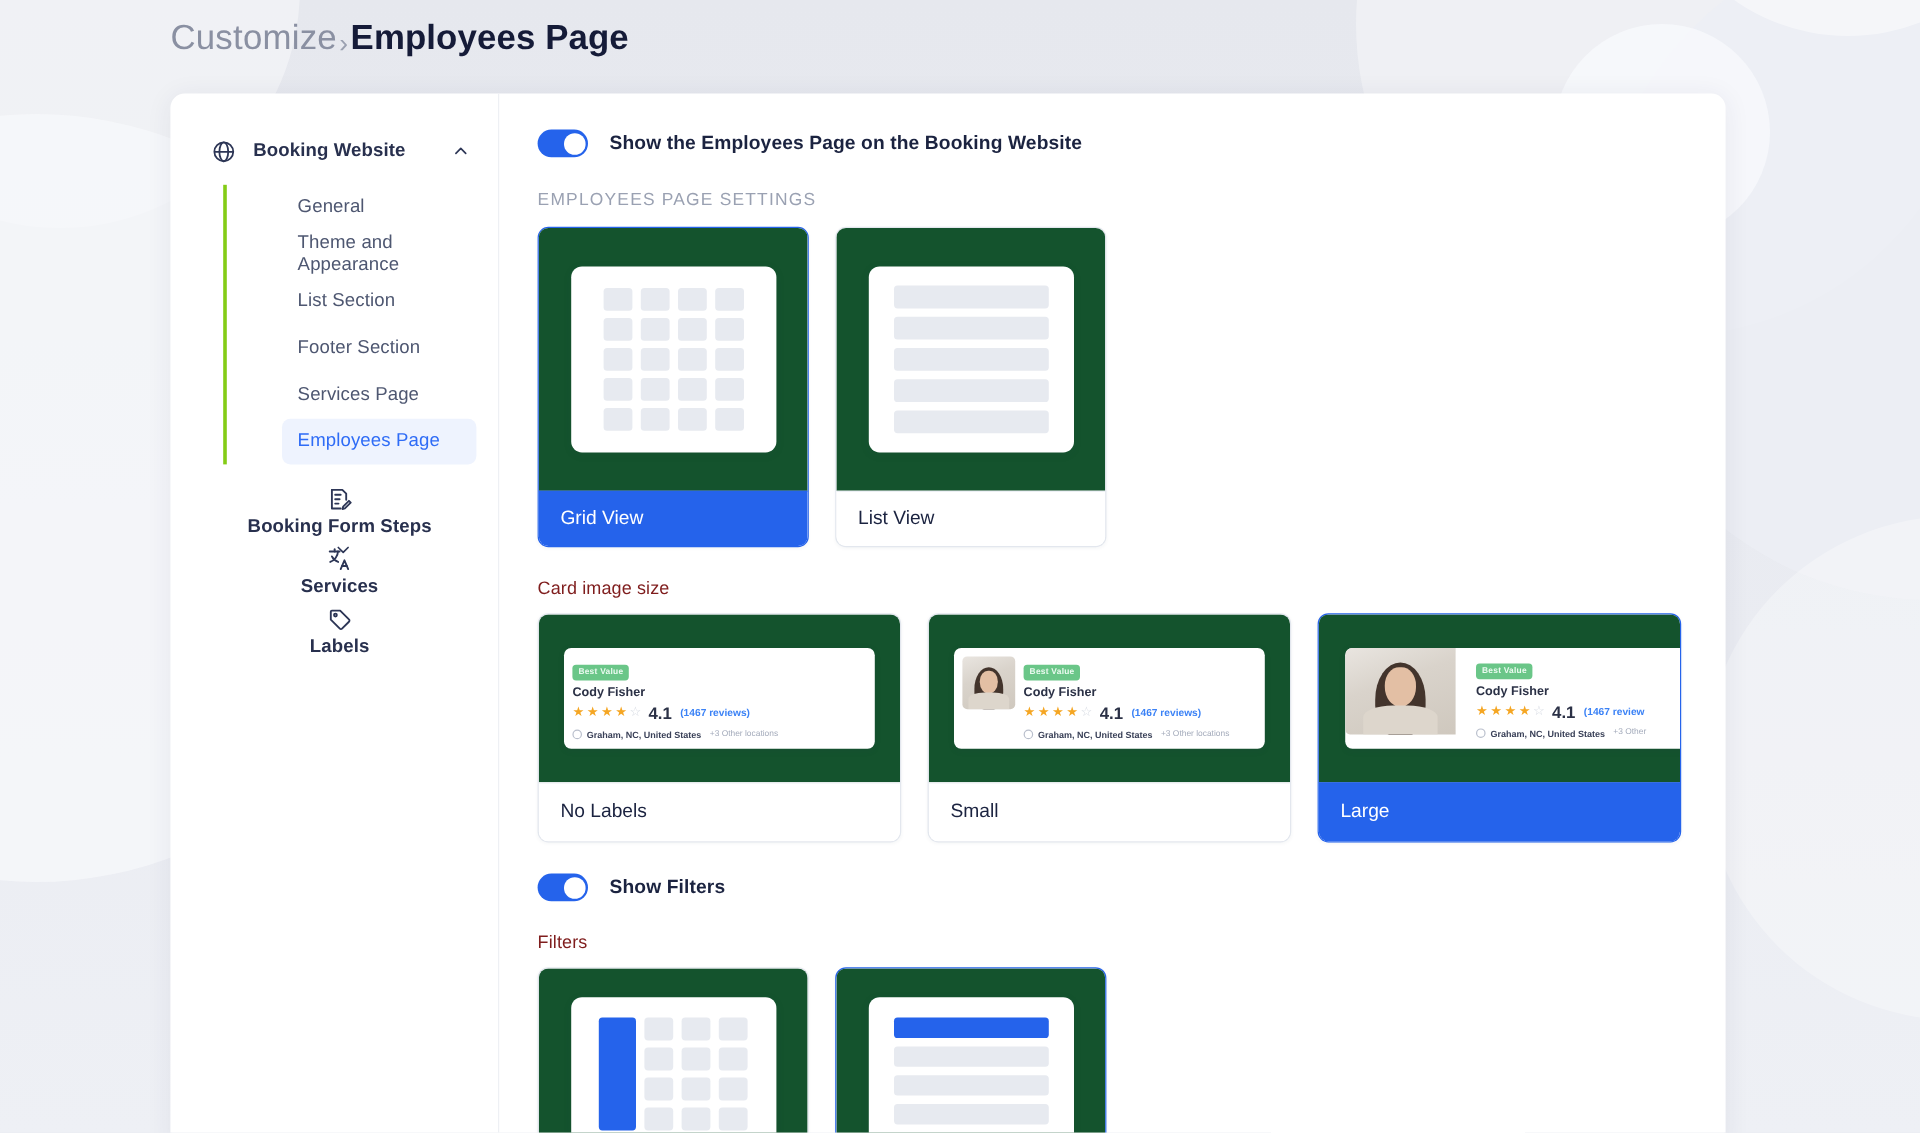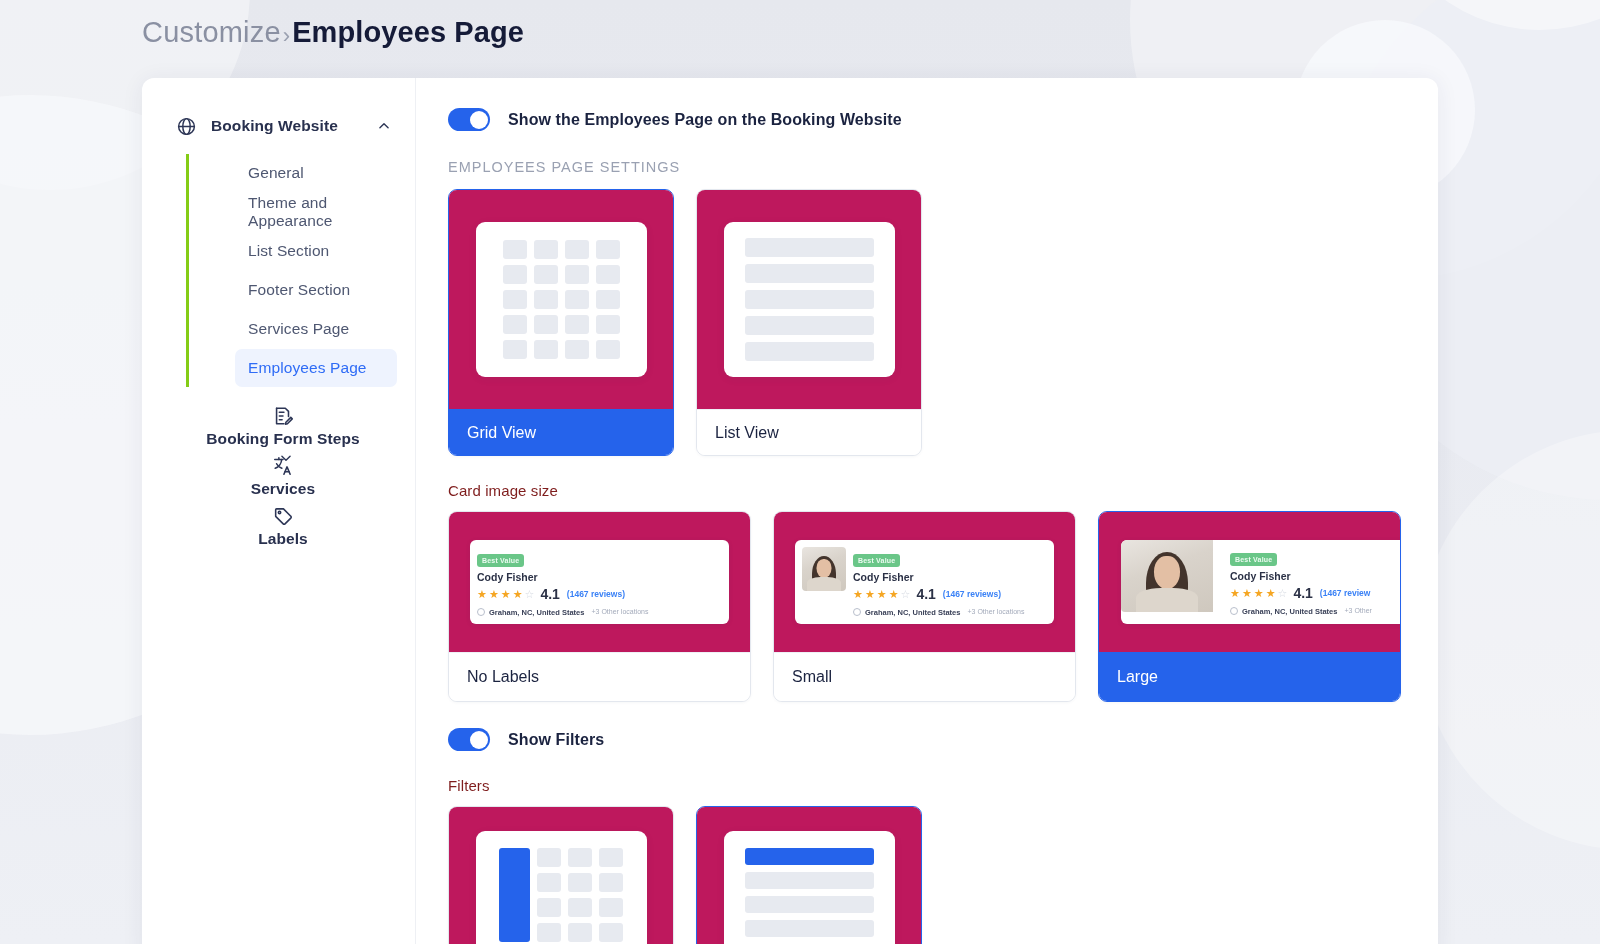--- a/index.html
+++ b/index.html
@@ -216,21 +216,21 @@
     border: 1px solid #e3e7ee;
     border-radius: 9px;
     overflow: hidden;
     background: #fff;
     cursor: pointer;
     box-shadow: 0 1px 3px rgba(30,40,70,0.04);
   }
   .opt-card.selected { border-color: #2563eb; }
 
   .opt-preview {
-    background: #be185d;
+    background: #14532d;
     display: flex;
     align-items: center;
     justify-content: center;
   }
   .opt-foot {
     height: 46px;
     display: flex;
     align-items: center;
     padding-left: 18px;
     font-size: 16px;

